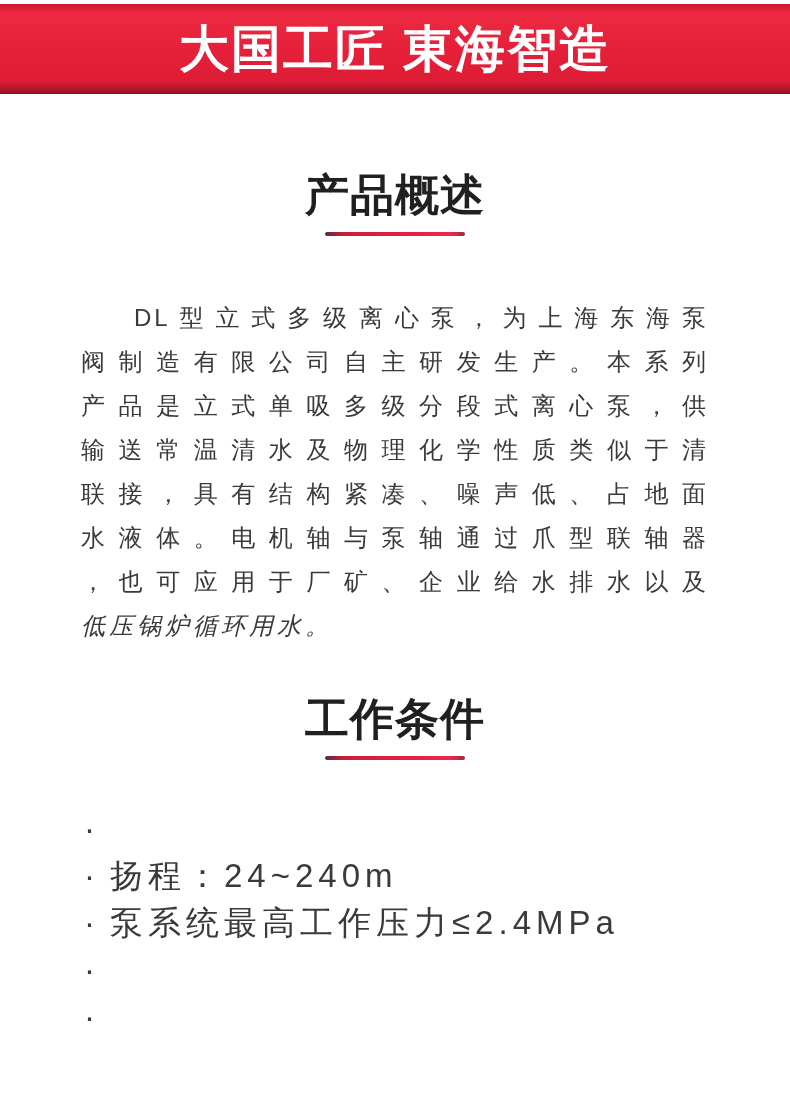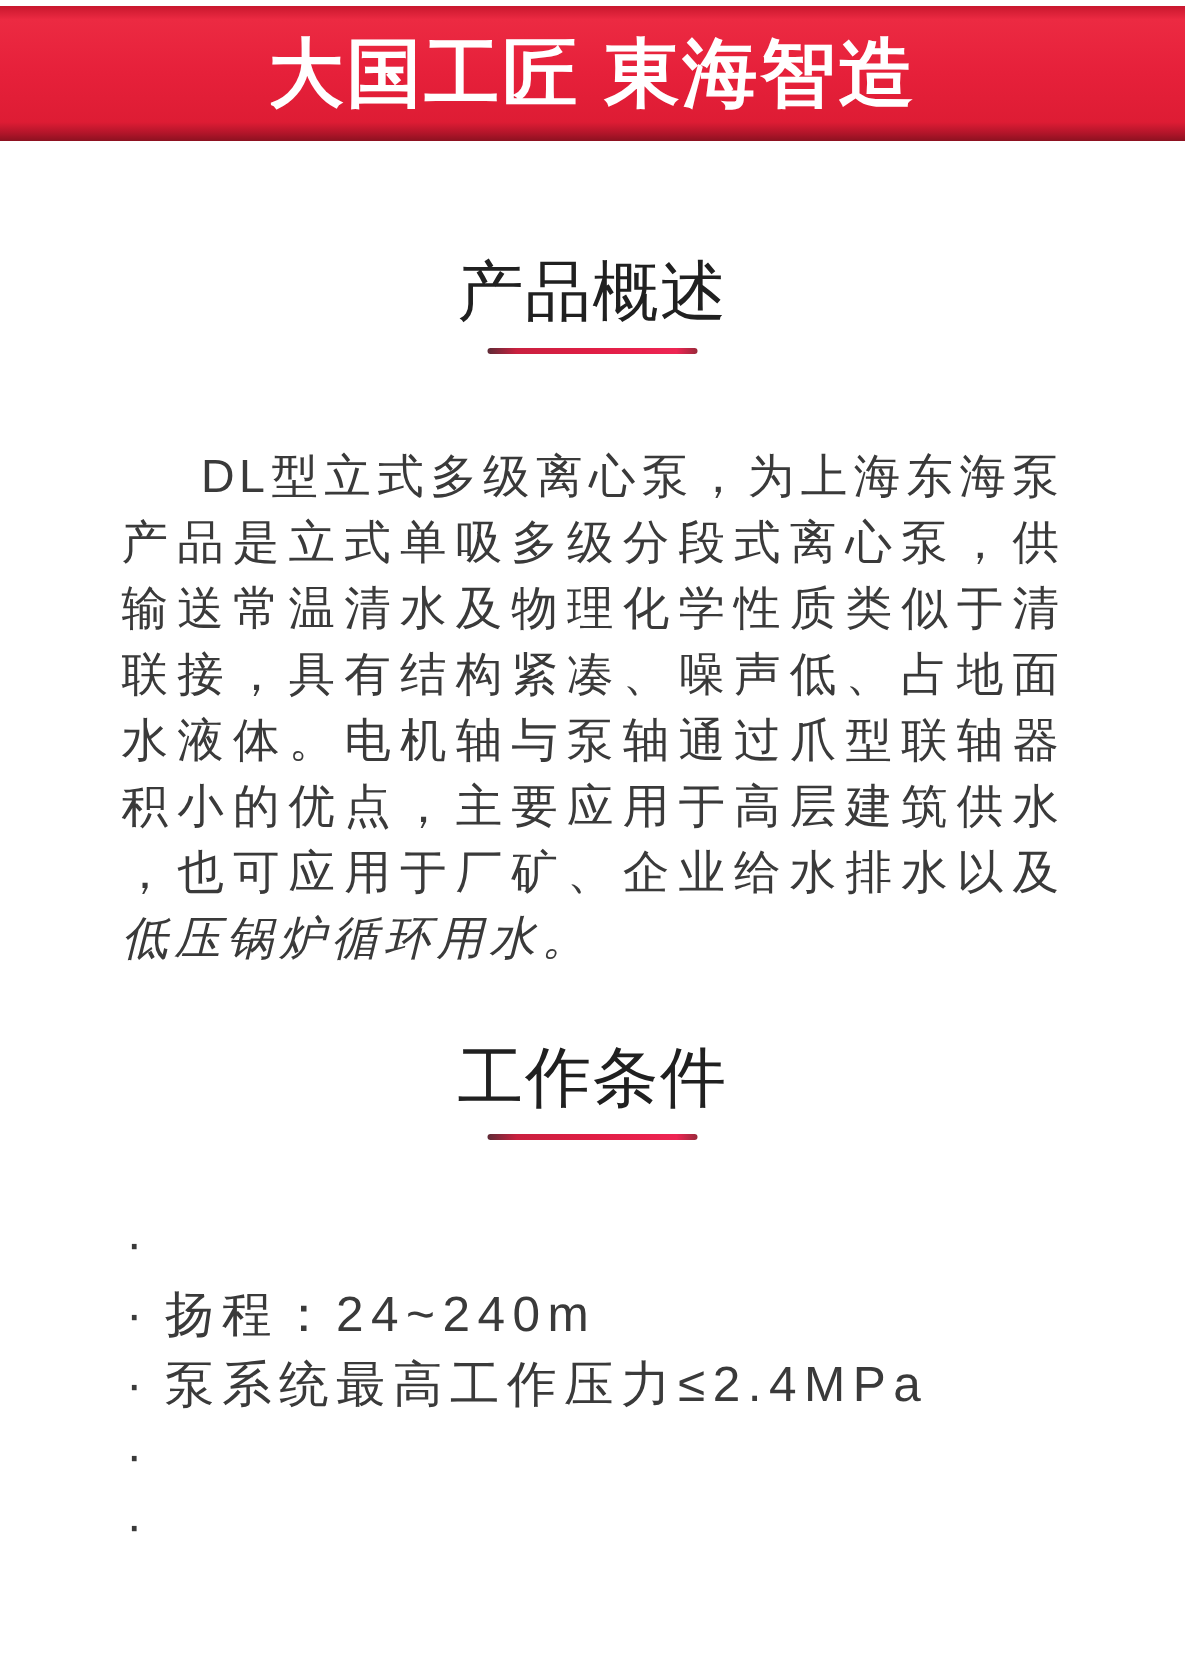--- a/index.html
+++ b/index.html
@@ -39,21 +39,21 @@
     letter-spacing: 2px;
     white-space: nowrap;
   }
 
   
   .sec-title {
     margin: 0;
     text-align: center;
     font-size: 44px;
     line-height: 50px;
-    font-weight: normal;
+    font-weight: bold;
     color: #202020;
     letter-spacing: 1px;
   }
   .sec-overview .sec-title { margin-top: 76px; }
   .sec-conditions .sec-title { margin-top: 46px; text-align: center; }
 
   .title-underline {
     width: 140px;
     height: 4px;
     margin: 12px auto 0 auto;
@@ -63,21 +63,21 @@
       #c9203f 14%,
       #e01e45 50%,
       #ee2553 90%,
       #99293a 100%);
   }
 
   
   .paragraph {
     width: 628px;
     margin: 60px auto 0 auto;
-    font-size: 31px;
+    font-size: 24px;
     line-height: 44px;
     letter-spacing: 3px;
     color: #3a3a3a;
   }
   .pline {
     text-align: justify;
     text-align-last: justify;
   }
   .pline.first { text-indent: 53px; }
   .pline.last  { text-align-last: left; letter-spacing: 4px; font-style: italic; }
@@ -110,25 +110,25 @@
 <header class="banner">
   <h1 class="banner-title">大国工匠 東海智造</h1>
 </header>
 
 <section class="sec-overview">
   <h2 class="sec-title">产品概述</h2>
   <div class="title-underline"></div>
 
   <div class="paragraph">
     <div class="pline first">DL型立式多级离心泵，为上海东海泵</div>
+    <div class="pline">阀制造有限公司自主研发生产。本系列</div>
     <div class="pline">产品是立式单吸多级分段式离心泵，供</div>
     <div class="pline">输送常温清水及物理化学性质类似于清</div>
     <div class="pline">联接，具有结构紧凑、噪声低、占地面</div>
     <div class="pline">水液体。电机轴与泵轴通过爪型联轴器</div>
-    <div class="pline">积小的优点，主要应用于高层建筑供水</div>
     <div class="pline">，也可应用于厂矿、企业给水排水以及</div>
     <div class="pline last">低压锅炉循环用水。</div>
   </div>
 </section>
 
 <section class="sec-conditions">
   <h2 class="sec-title">工作条件</h2>
   <div class="title-underline"></div>
 
   <ul class="cond-list">

